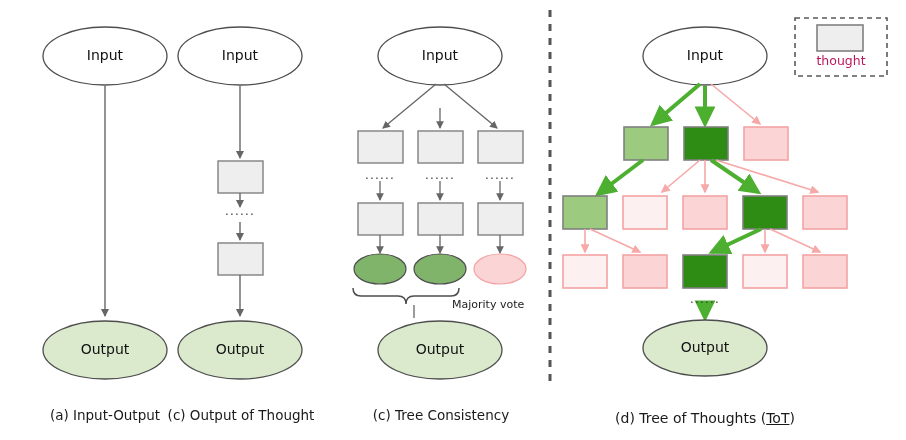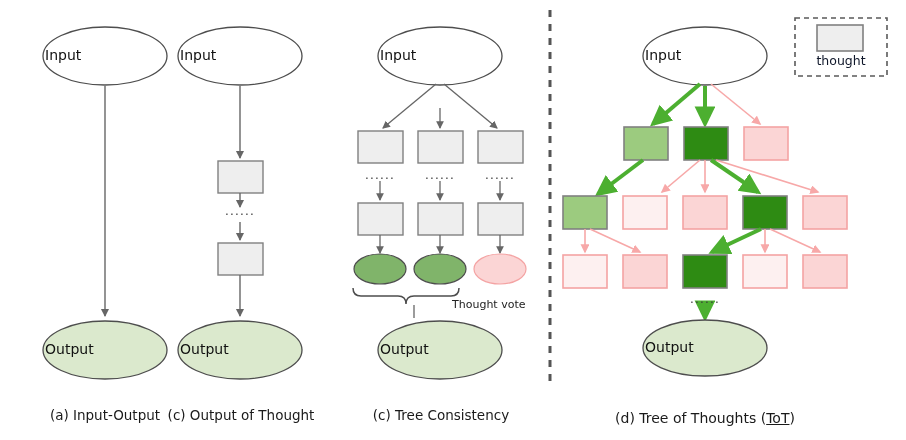--- a/index.html
+++ b/index.html
@@ -15,30 +15,30 @@
     position:absolute;
     text-align:center;
     font-size:13.5px;
     color:#1a1a1a;
     line-height:17px;
     white-space:pre-line;
   }
   .lbl-bold{font-weight:normal;}
   .node-text{
     position:absolute;
-    text-align:left;
+    text-align:center;
     font-size:14px;
     color:#111111;
     pointer-events:none;
   }
   .legend-text{
     position:absolute;
     text-align:center;
     font-size:12.5px;
-    color:#0f172a;
+    color:#be185d;
   }
   .mini{
     position:absolute;
     font-size:11px;
     color:#222;
   }
   .dots{
     position:absolute;
     text-align:center;
     font-size:12px;
@@ -156,21 +156,21 @@
 
   <div class="node-text" style="left:180px;top:47px;width:120px;">Input</div>
   <div class="node-text" style="left:180px;top:341px;width:120px;">Output</div>
   <div class="dots" style="left:200px;top:204px;width:80px;">......</div>
 
   <div class="node-text" style="left:380px;top:47px;width:120px;">Input</div>
   <div class="node-text" style="left:380px;top:341px;width:120px;">Output</div>
   <div class="dots" style="left:344px;top:168px;width:72px;">......</div>
   <div class="dots" style="left:404px;top:168px;width:72px;">......</div>
   <div class="dots" style="left:464px;top:168px;width:72px;">......</div>
-  <div class="mini" style="left:452px;top:298px;">Thought vote</div>
+  <div class="mini" style="left:452px;top:298px;">Majority vote</div>
 
   <div class="node-text" style="left:645px;top:47px;width:120px;">Input</div>
   <div class="node-text" style="left:645px;top:339px;width:120px;">Output</div>
   <div class="dots" style="left:665px;top:292px;width:80px;">......</div>
 
   <div class="legend-text" style="left:795px;top:53px;width:92px;">thought</div>
 
   <div class="lbl" style="left:20px;top:390px;width:170px;">
     <span>(a) Input-Output</span><br>
     

